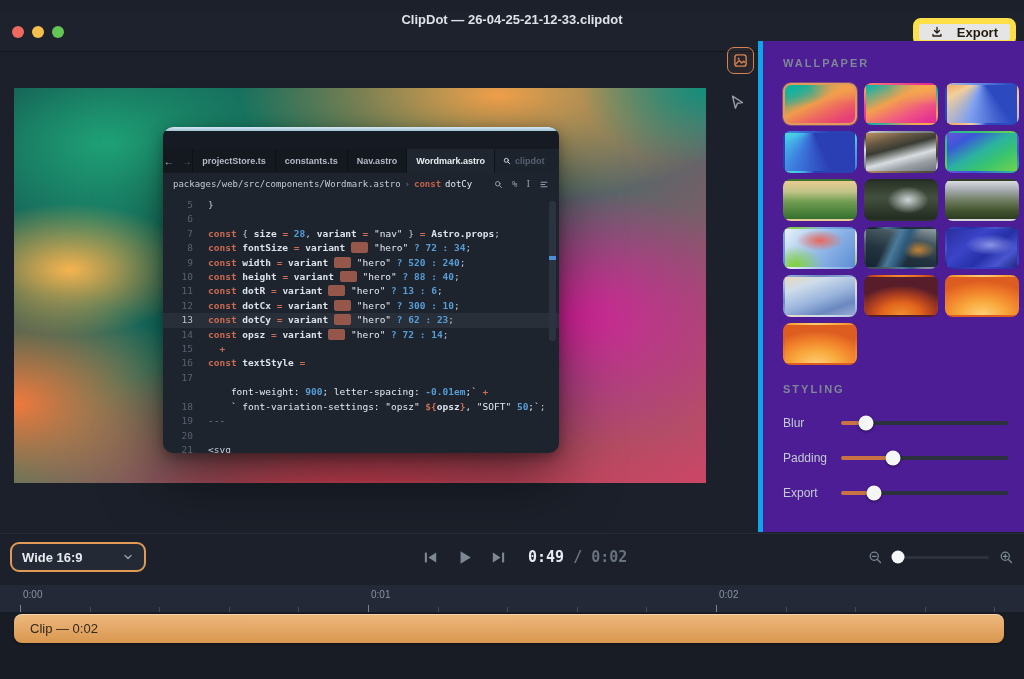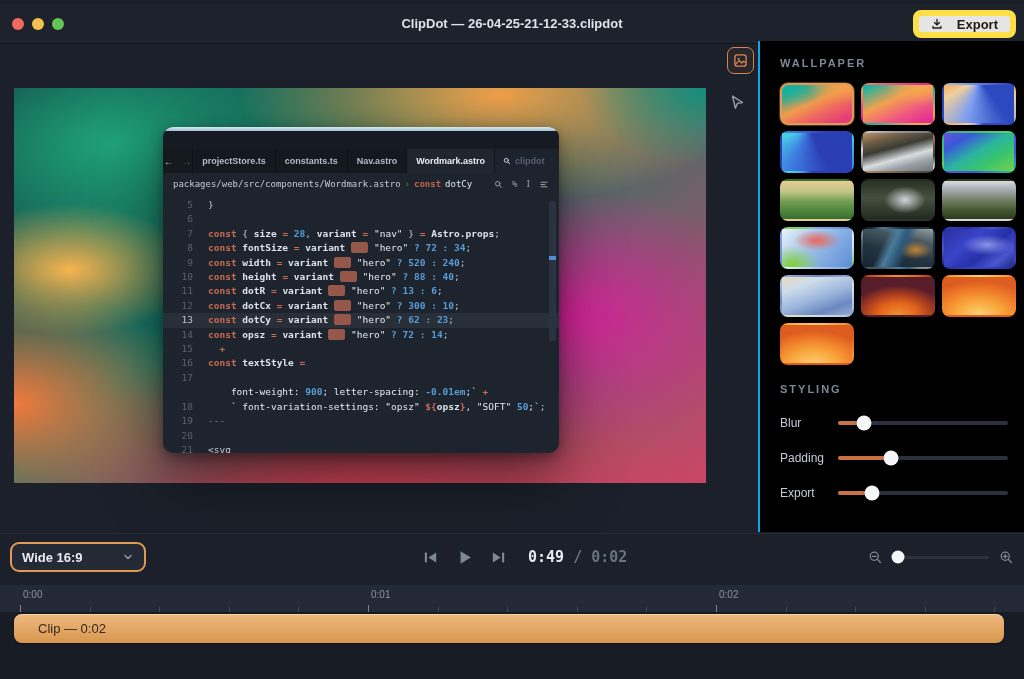--- a/index.html
+++ b/index.html
@@ -1,22 +1,22 @@
 <!DOCTYPE html>
 <html><head>
 <meta charset="utf-8">
 <style>
   * { margin:0; padding:0; box-sizing:border-box; }
   html,body { width:1024px; height:679px; overflow:hidden; background:#1b202a;
               font-family:"Liberation Sans", sans-serif; color:#dfe3ea; }
 
   
-  .titlebar { position:absolute; left:0; top:4px; width:1024px; height:40px;
+  .titlebar { position:absolute; left:0; top:12px; width:1024px; height:40px;
               background:#1d222c; border-bottom:1px solid #11151c;
-              display:flex; align-items:center; }
+              display:flex; }
   .lights { position:absolute; left:12px; top:14px; display:flex; gap:8px; }
   .light { width:12px; height:12px; border-radius:50%; }
   .win-title { width:100%; text-align:center; font-size:13px; font-weight:700; color:#dee2e9; }
   .export-btn { position:absolute; right:8px; top:6px; height:28px; padding:0 12px;
                 background:#e5e5e5; border:6px solid #fde047; border-radius:8px;
                 display:flex; align-items:center; gap:14px; font-size:13px; font-weight:700;
                 color:#241a10; cursor:pointer; }
 
   
   .stage { position:absolute; left:0; top:41px; width:758px; height:491px; }
@@ -62,21 +62,21 @@
   .tok-op { color:#c96a52; font-weight:700; } .tok-num { color:#569dd6; font-weight:700; }
   .tok-q { color:#569dd6; font-weight:700; } .tok-p { color:#c3cad6; }
   .tok-str { color:#e6e9f0; } .tok-cm { color:#7a828f; }
   .tok-eq { background:#96574b; color:#96574b; border-radius:2px; }
   .cw-scroll { position:absolute; right:3px; top:6px; width:7px; height:140px;
                background:#2c3340; border-radius:3px; cursor:pointer; }
   .cw-scroll .mark { position:absolute; left:0; top:55px; width:7px; height:4px; background:#4e8ed6; }
 
   
   .sidebar { position:absolute; left:758px; top:41px; width:266px; height:491px;
-             border-left:2px solid #0ea5e9; padding:16px 10px 0 20px; background:#000000; }
+             border-left:5px solid #0ea5e9; padding:16px 10px 0 20px; background:#4c1d95; }
   .section-title { font-size:11px; font-weight:700; letter-spacing:2px; color:#7e8795; }
   .wp-grid { margin-top:14px; display:grid; grid-template-columns:repeat(3,74px); gap:6px 7px; }
   .wp-thumb { width:74px; height:42px; border-radius:8px; border:2px solid transparent;
               background:#333; cursor:pointer; }
   .wp-thumb.selected { border-color:#e09a5a; box-shadow:0 0 0 1px rgba(224,154,90,.35); }
   .styling { margin-top:18px; }
   .slider-row { display:flex; align-items:center; margin-top:21px; }
   .slider-label { width:58px; font-size:12px; color:#c5cbd5; }
   .slider-track { position:relative; flex:1; height:4px; border-radius:2px; background:#2b313d;
                   margin-right:6px; cursor:pointer; }
@@ -109,21 +109,21 @@
   .ruler { position:absolute; left:0; top:51px; width:1024px; height:27px;
            background:#232936; cursor:ew-resize; }
   .tick { position:absolute; bottom:0; width:1px; background:#434b59; }
   .tick.minor { height:5px; }
   .tick.major { height:7px; background:#79828f; }
   .tick-label { position:absolute; left:3px; bottom:12px; font-size:10px; color:#8a93a2; white-space:nowrap; }
   .cliparea { position:absolute; left:0; top:78px; width:1024px; height:68px; background:#171c25; }
   .clip { position:absolute; left:14px; top:2px; width:990px; height:29px; border-radius:8px;
           background:linear-gradient(180deg,#eeb97e,#d8974f);
           box-shadow:inset 0 1px 0 rgba(255,255,255,.35), 0 1px 2px rgba(0,0,0,.4);
-          display:flex; align-items:center; padding:0 24px;
+          display:flex; align-items:center; padding:0 16px;
           font-size:13px; color:#33281a; cursor:grab; }
 
   svg { display:block; }
 </style>
 </head>
 <body>
 
 <div class="titlebar">
   <div class="lights">
     <div class="light" id="light-close" style="background: rgb(238, 106, 95);"></div>

